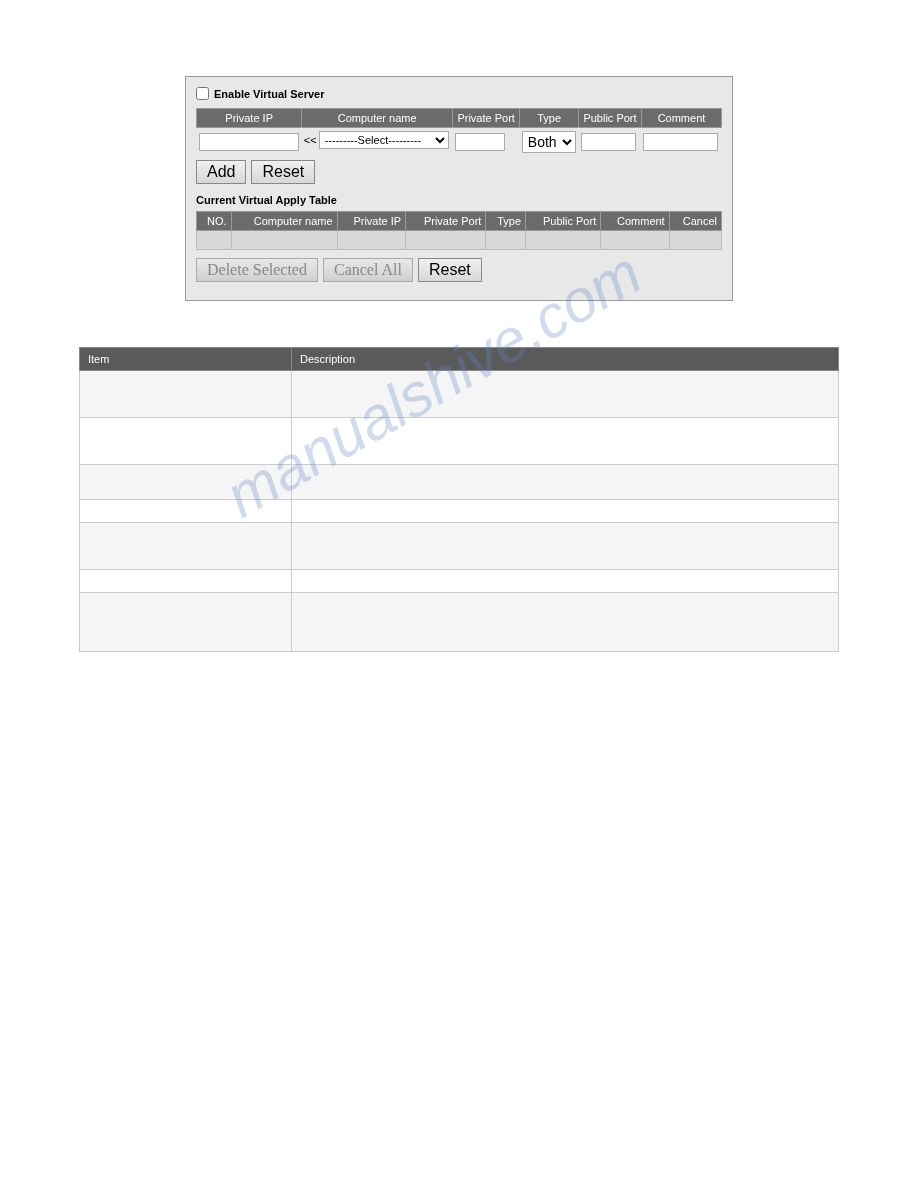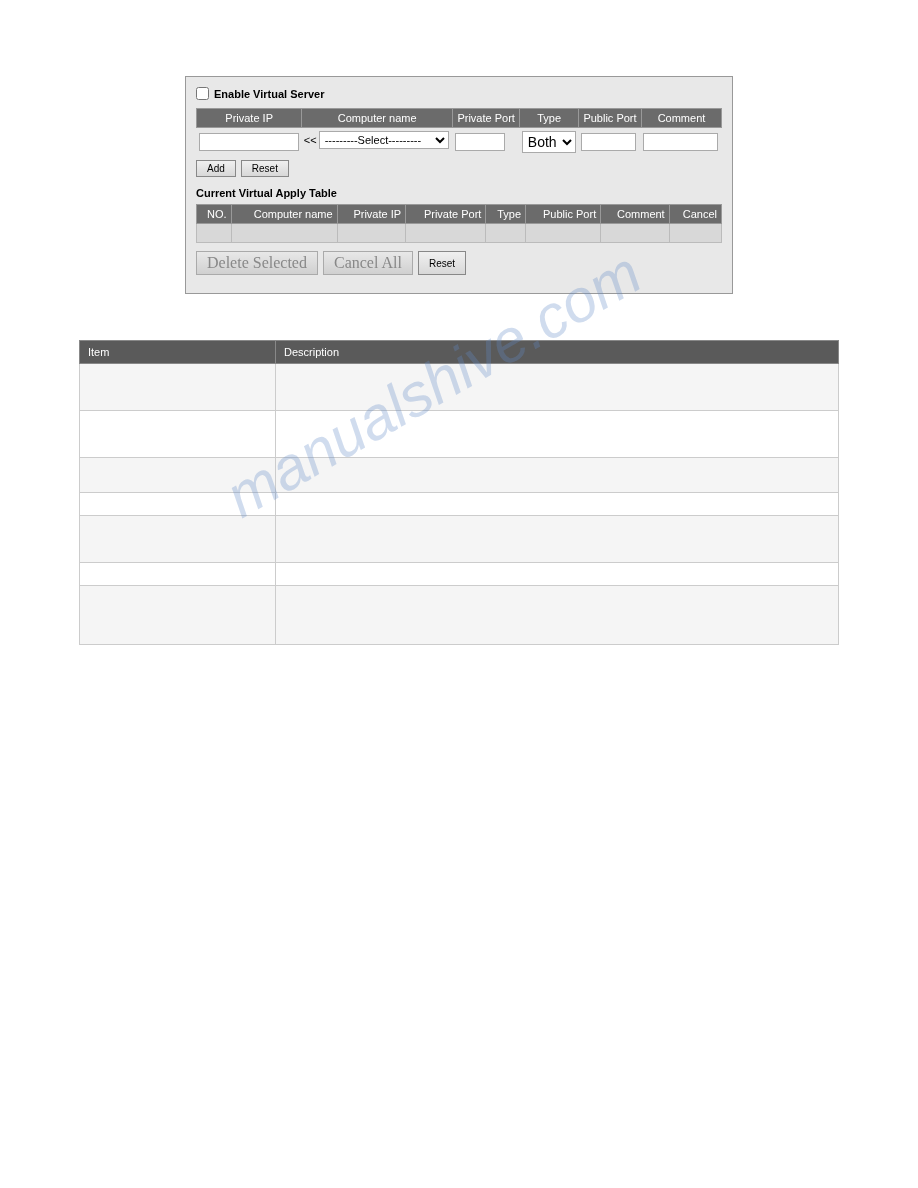--- a/index.html
+++ b/index.html
@@ -73,21 +73,21 @@
       border: 1px solid #aaa;
       background: #fff;
       font-size: 14px;
       padding: 1px;
     }
 
     .btn {
       border: 1px solid #888;
       background: linear-gradient(to bottom, #f0f0f0, #d8d8d8);
       padding: 2px 10px;
-      font-size: 10px;
+      font-size: 16px;
       cursor: pointer;
       color: #000;
     }
 
     .btn-action-apply {
       border: 1px solid #888;
       background: linear-gradient(to bottom, #f0f0f0, #d8d8d8);
       padding: 3px 20px;
       font-size: 11px;
       cursor: pointer;
@@ -293,21 +293,21 @@
       </div>
 
 
     </div>
   </div>
 
   <div style="display:flex; justify-content:center; margin-top: 10px;">
     <table class="ref-table">
       <thead>
         <tr>
-          <th style="width:196px;margin-left:28px;">Item</th>
+          <th style="width:212px;margin-left:28px;">Item</th>
           <th>Description</th>
         </tr>
       </thead>
       <tbody>
         <tr>
           <td>&nbsp;</td>
           <td>&nbsp;<br>&nbsp;<br>&nbsp;</td>
         </tr>
         <tr>
           <td>&nbsp;</td>

